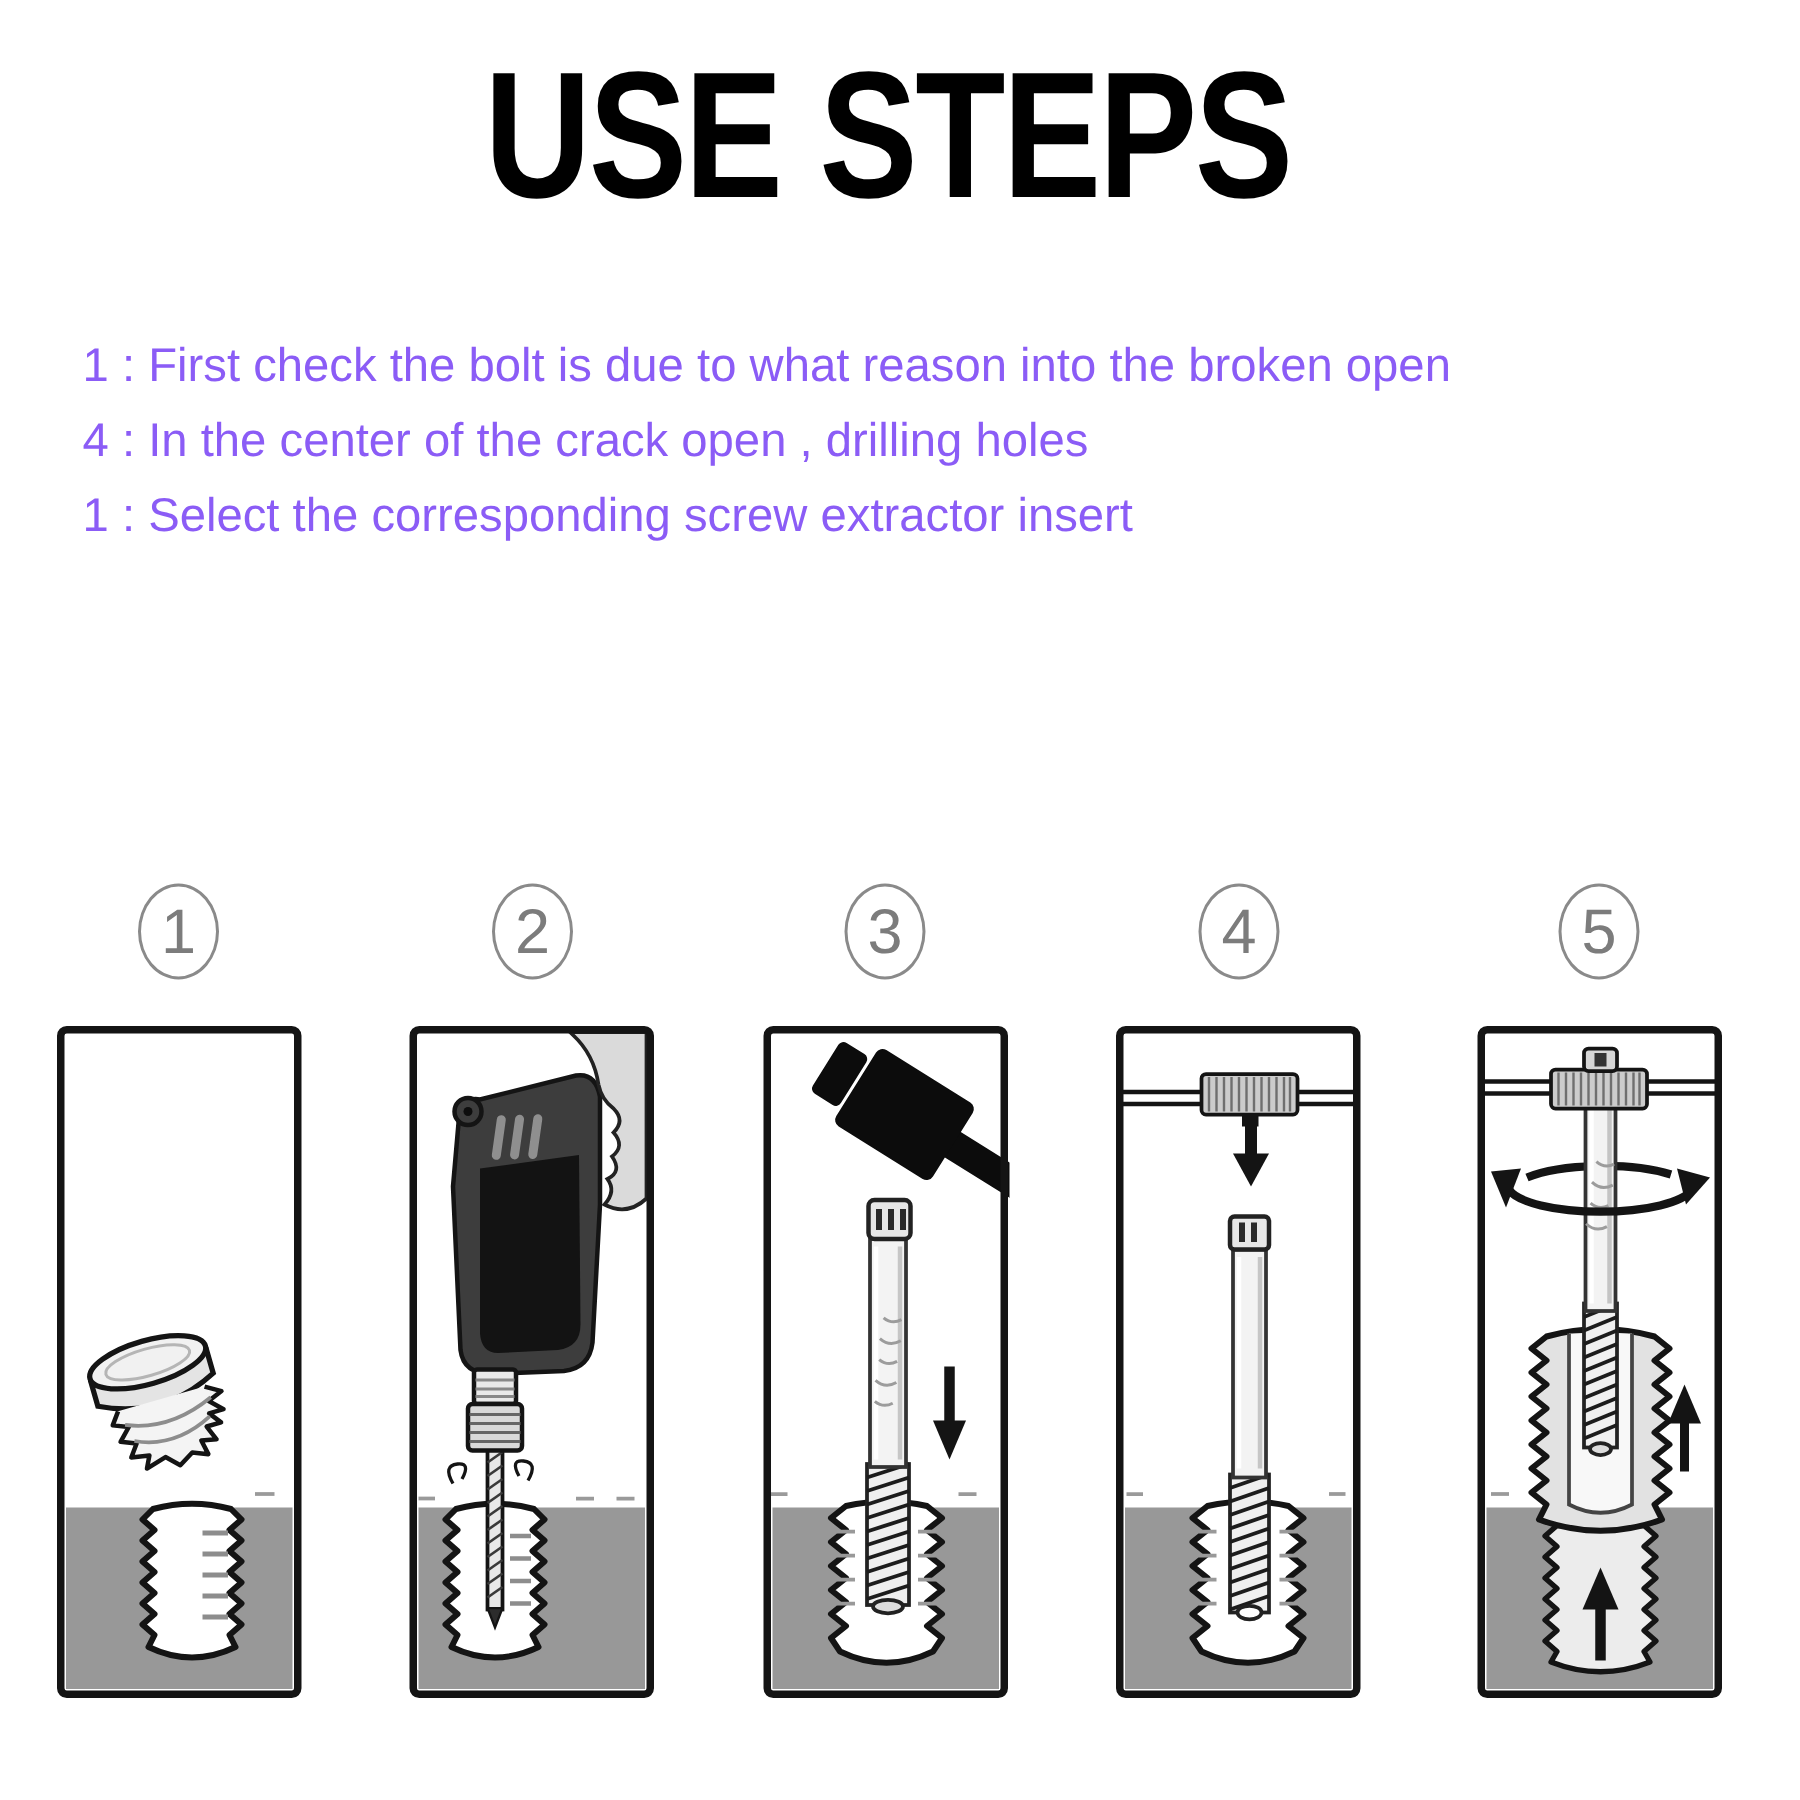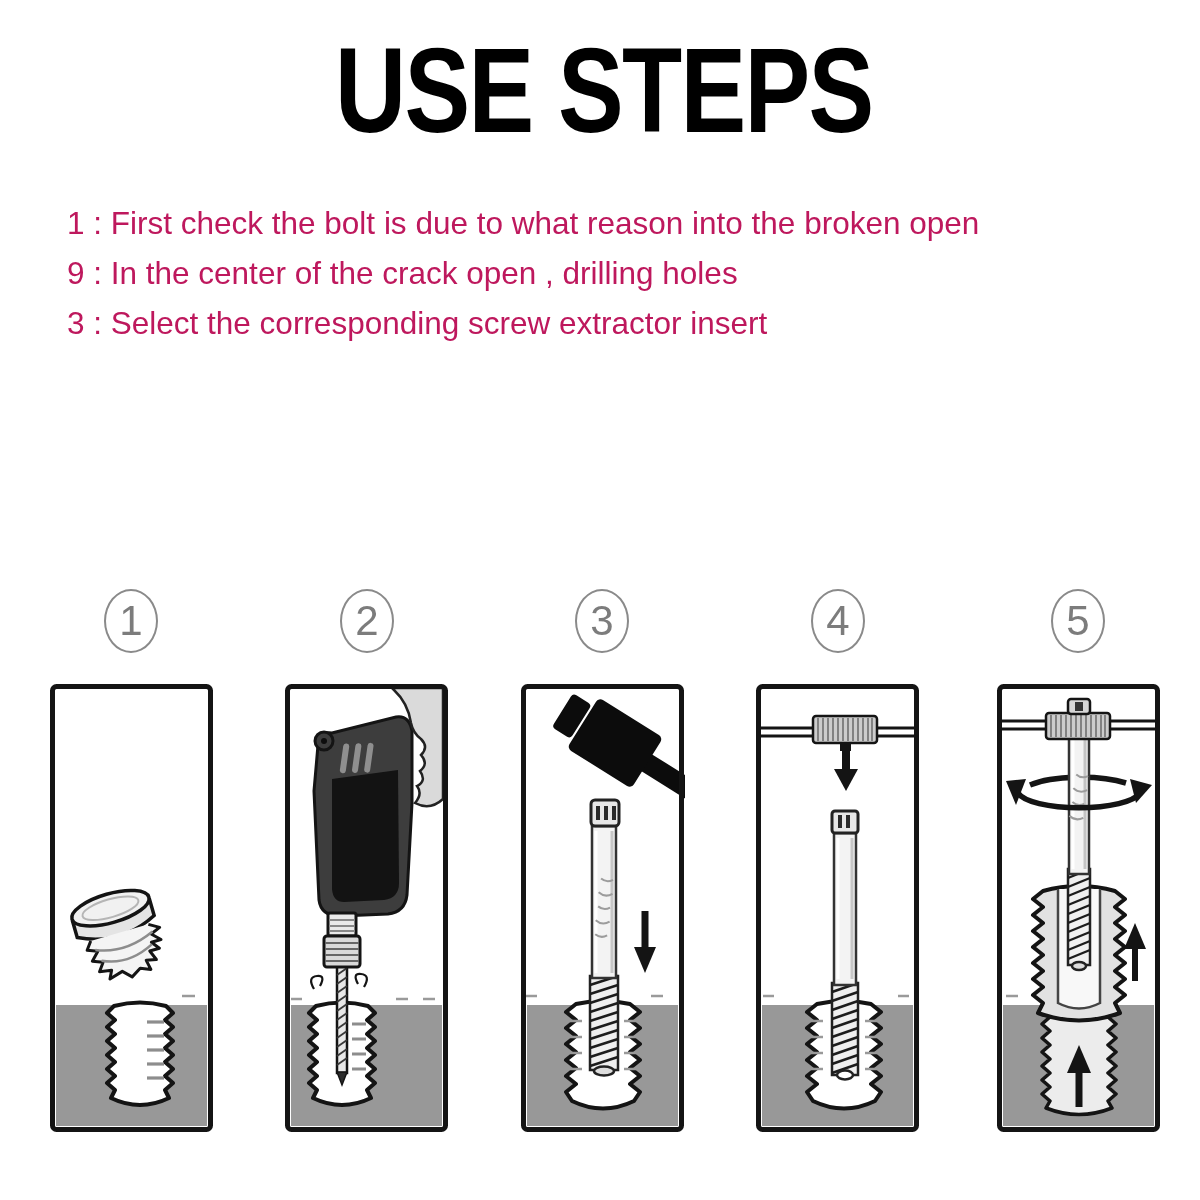--- a/index.html
+++ b/index.html
@@ -1,43 +1,43 @@
 <!DOCTYPE html>
 <html><head>
 <meta charset="utf-8">
 <style>
   html,body{margin:0;padding:0;background:#ffffff;}
   body{width:1200px;height:1200px;font-family:"Liberation Sans",sans-serif;}
-  .sheet{position:relative;width:1184px;height:1200px;overflow:hidden;background:#fff;margin-left:12px;}
+  .sheet{position:relative;width:1184px;height:1200px;overflow:hidden;background:#fff;}
   .title-wrap{position:absolute;top:26px;left:0;width:100%;text-align:center;}
   .title{display:inline-block;font-size:120px;font-weight:bold;color:#000;line-height:1.08;
          transform:scaleX(0.82);transform-origin:center;letter-spacing:-2px;white-space:nowrap;}
-  .steps{position:absolute;left:55px;top:198px;right:10px;margin:0;padding:0;list-style:none;
-         font-size:31.5px;line-height:50px;color:#be185d;white-space:nowrap;}
+  .steps{position:absolute;left:55px;top:218px;right:10px;margin:0;padding:0;list-style:none;
+         font-size:31.5px;line-height:50px;color:#8b5cf6;white-space:nowrap;}
   .circle{position:absolute;top:589px;width:50px;height:60px;border:2.5px solid #8a8a8a;
           border-radius:50%;display:flex;align-items:center;justify-content:center;
           font-size:42px;color:#7c7c7c;background:#fff;box-sizing:content-box;}
   .c1{left:92px}.c2{left:328px}.c3{left:563px}.c4{left:799px}.c5{left:1039px}
   .panel{position:absolute;top:683px;width:165px;height:450px;margin:0;}
   .p1{left:37px}.p2{left:272px}.p3{left:508px}.p4{left:743px}.p5{left:984px}
   svg{display:block}
 </style>
 </head>
 <body>
 
 <div class="sheet">
 
   <div class="title-wrap">
     <span class="title">USE STEPS</span>
   </div>
 
   <ol class="steps">
     <li>1 : First check the bolt is due to what reason into the broken open</li>
-    <li>9 : In the center of the crack open , drilling holes</li>
-    <li>3 : Select the corresponding screw extractor insert</li>
+    <li>4 : In the center of the crack open , drilling holes</li>
+    <li>1 : Select the corresponding screw extractor insert</li>
   </ol>
 
   <div class="circle c1">
       <span>1</span>
     </div>
   <div class="circle c2">
       <span>2</span>
     </div>
   <div class="circle c3">
       <span>3</span>

